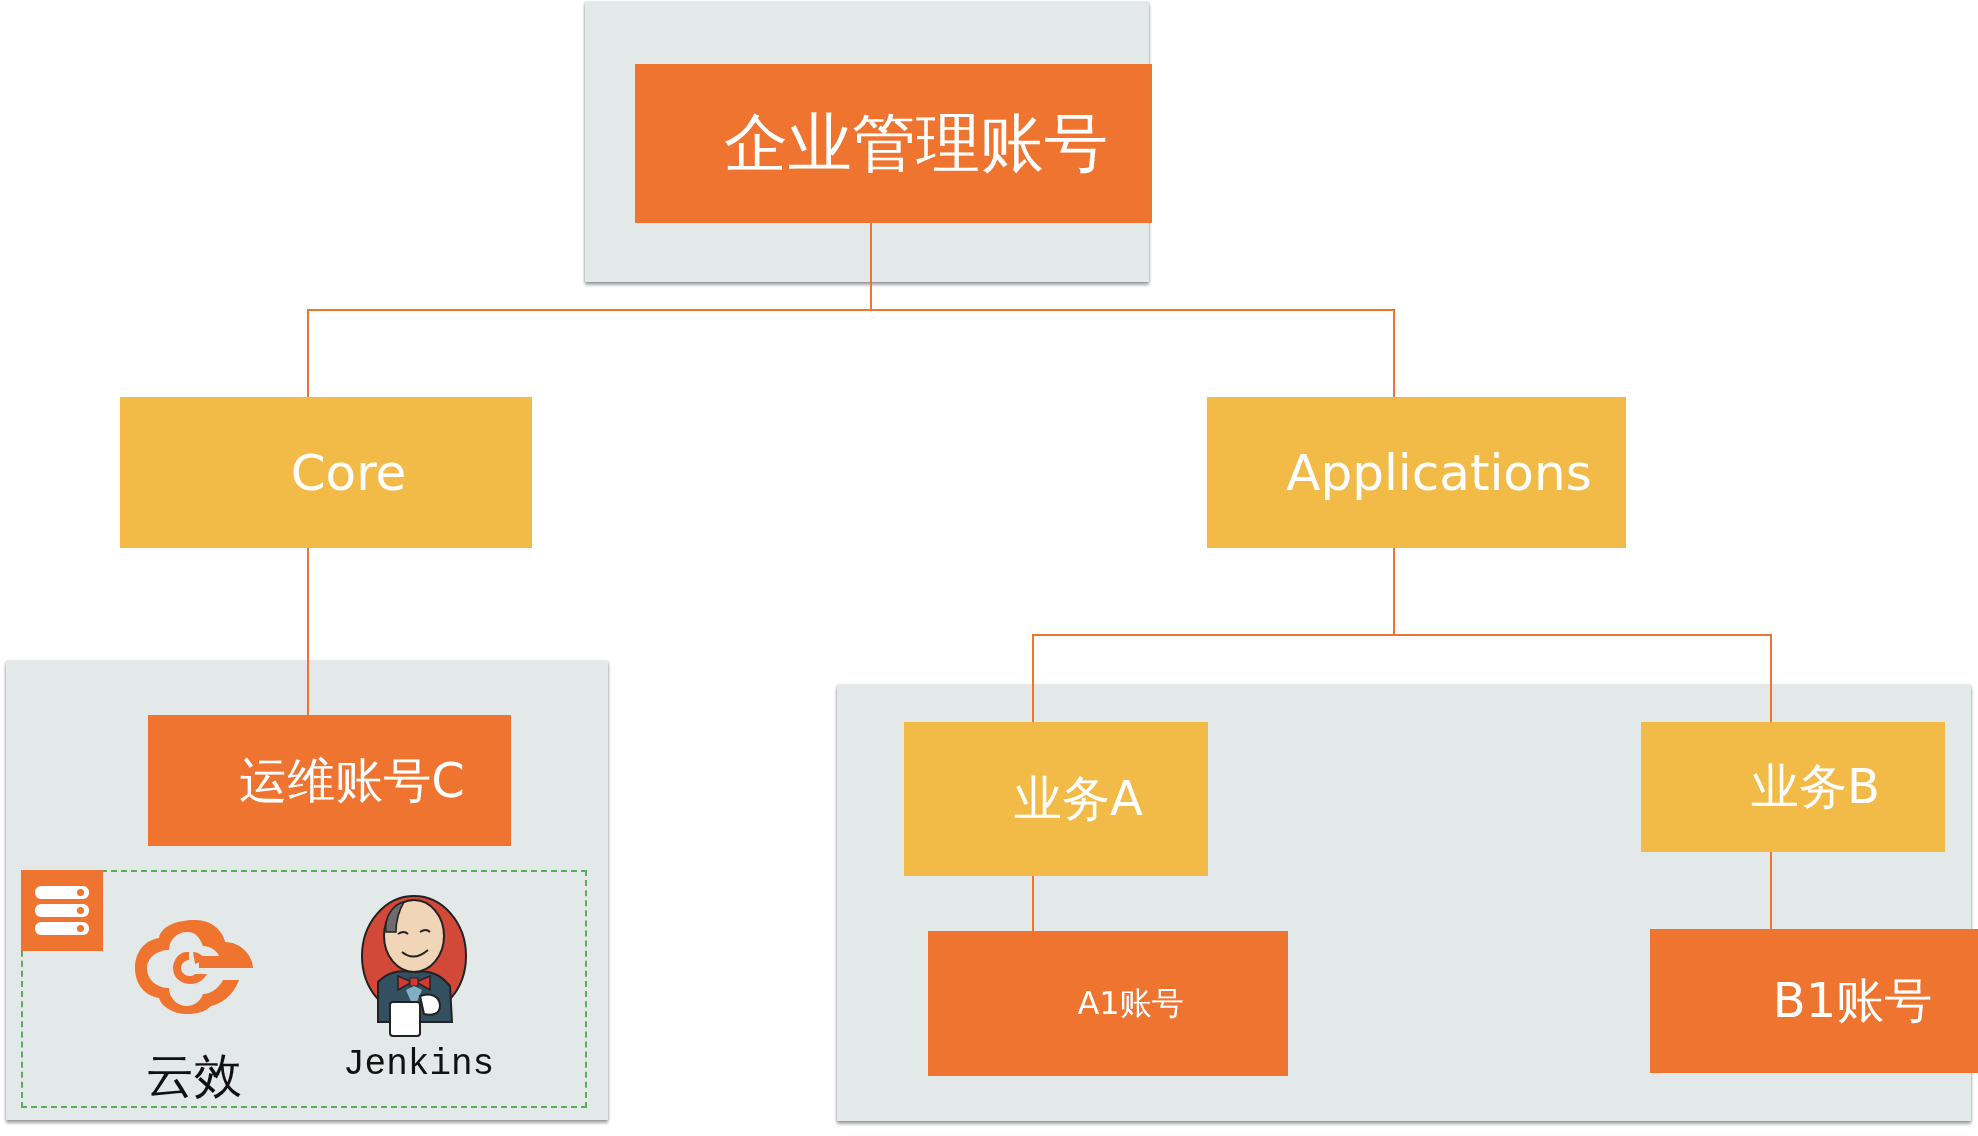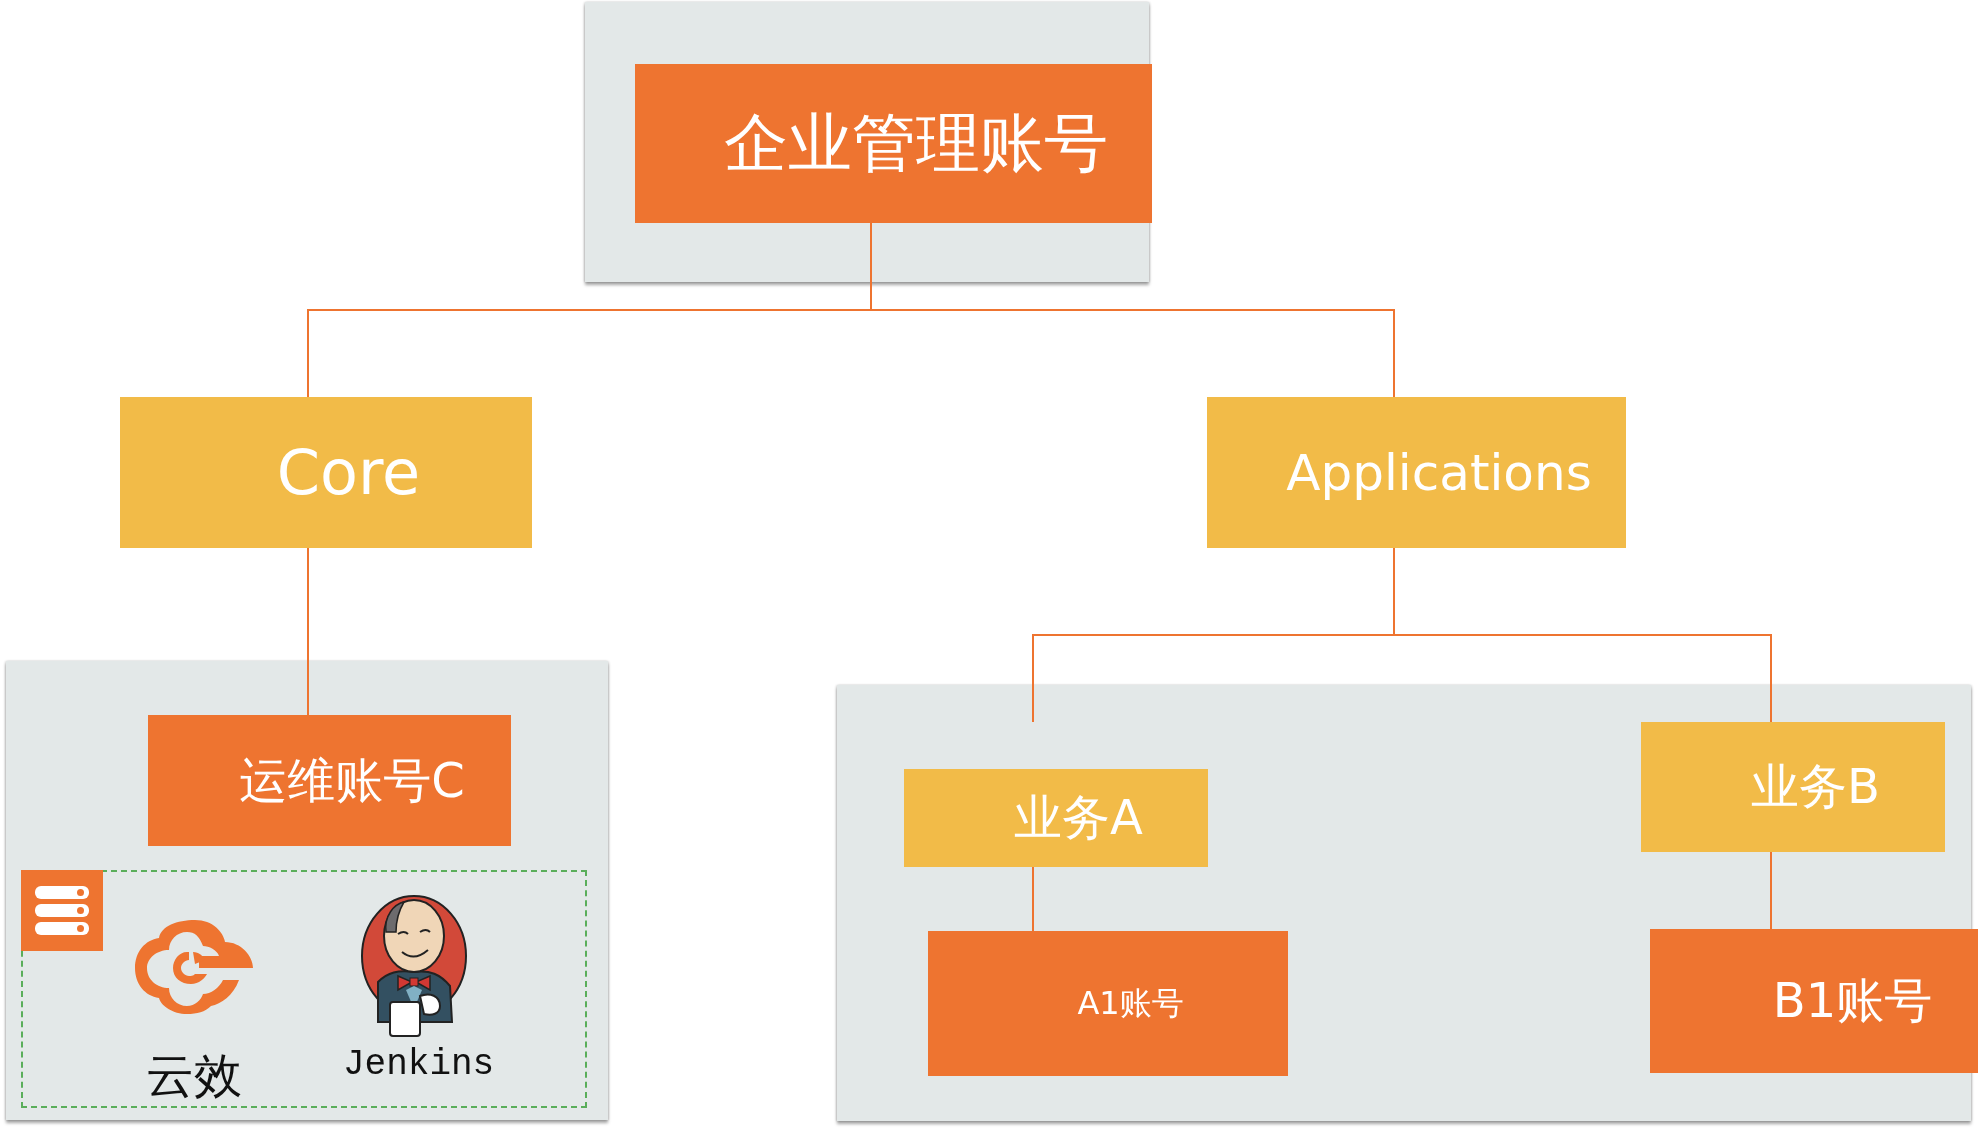--- a/index.html
+++ b/index.html
@@ -55,21 +55,21 @@
 <div class="line" style="left:1032px; top:634px; width:740px; height:2px;"></div>
 <div class="line" style="left:1032px; top:634px; width:2px; height:88px;"></div>
 <div class="line" style="left:1770px; top:634px; width:2px; height:88px;"></div>
 <div class="line" style="left:1032px; top:852px; width:2px; height:79px;"></div>
 <div class="line" style="left:1770px; top:852px; width:2px; height:77px;"></div>
 
 <div class="node orange" style="left:635px; top:64px; width:472px; height:159px; font-size:64px;">
   <span>企业管理账号</span>
 </div>
 
-<div class="node yellow" style="left:120px; top:397px; width:367px; height:151px; font-size:62px;">
+<div class="node yellow" style="left:120px; top:397px; width:367px; height:151px; font-size:50px;">
   <span>Core</span>
 </div>
 <div class="node yellow" style="left:1207px; top:397px; width:374px; height:151px; font-size:50px;">
   <span>Applications</span>
 </div>
 
 <div class="node orange" style="left:148px; top:715px; width:318px; height:131px; font-size:48px;">
   <span>运维账号C</span>
 </div>
 
@@ -96,21 +96,21 @@
   <path d="M62 40 Q68 36 72 40" stroke="#222" stroke-width="2" fill="none"></path>
   <path d="M44 60 Q56 70 70 58" stroke="#222" stroke-width="2" fill="none"></path>
   <path d="M40 84 L54 90 L40 98 Z M72 84 L58 90 L72 98 Z" fill="#d33833" stroke="#222" stroke-width="1.5"></path>
   <rect x="52" y="86" width="8" height="8" fill="#d33833" stroke="#222" stroke-width="1"></rect>
   <path d="M48 98 L56 94 L64 98 L58 112 L54 112 Z" fill="#81b0c4"></path>
   <rect x="32" y="110" width="30" height="34" rx="3" fill="#ffffff" stroke="#222" stroke-width="2"></rect>
   <path d="M62 104 C72 100 82 104 82 114 C82 122 74 124 66 122 Z" fill="#ffffff" stroke="#222" stroke-width="2"></path>
 </svg>
 <div class="tool-label" style="left:343px; top:1044px; font-size:36px;">Jenkins</div>
 
-<div class="node yellow" style="left:904px; top:722px; width:259px; height:98px; font-size:48px;margin-top:47px;">
+<div class="node yellow" style="left:904px; top:722px; width:259px; height:154px; font-size:48px;">
   <span>业务A</span>
 </div>
 <div class="node yellow" style="left:1641px; top:722px; width:259px; height:130px; font-size:48px;">
   <span>业务B</span>
 </div>
 <div class="node orange" style="left:885px; top:931px; width:315px; height:145px; font-size:32px;margin-left:43px;">
   <span>A1账号</span>
 </div>
 <div class="node orange" style="left:1613px; top:929px; width:315px; height:144px; font-size:48px;margin-left:37px;">
   <span>B1账号</span>

